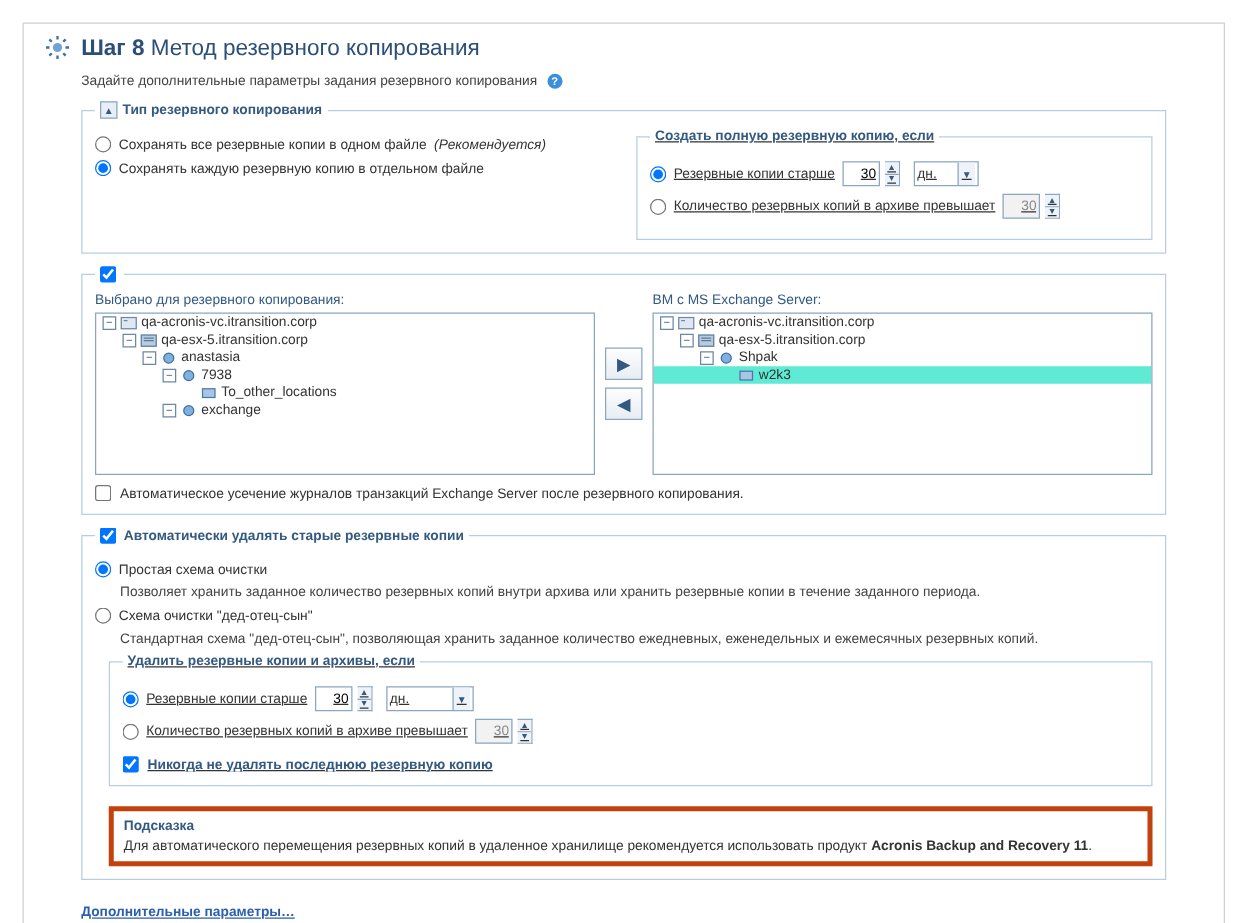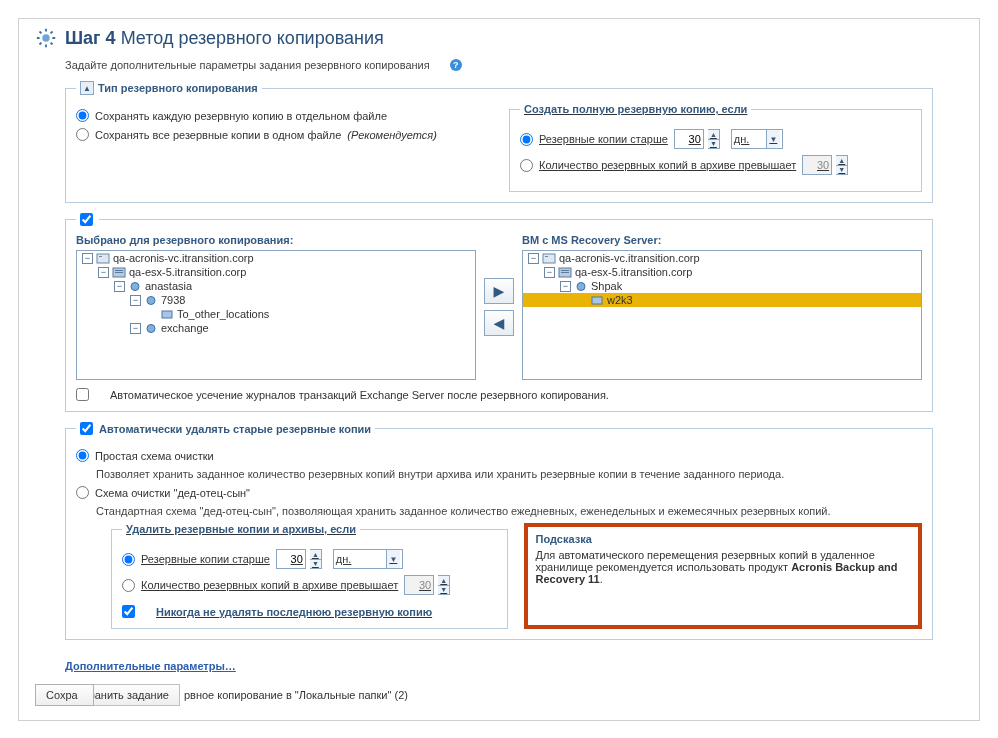--- a/index.html
+++ b/index.html
@@ -28,21 +28,21 @@
 .step-header h1 {
   font-size: 18px;
   font-weight: normal;
   color: #2b4f78;
 }
 .step-header h1 b { font-weight: bold; }
 .subtitle {
   margin-left: 30px;
   margin-bottom: 10px;
   color: #444;
-  display: flex; align-items: center; gap: 20px;
+  display: flex; align-items: center; gap: 8px;
 }
 .help-icon {
   width: 12px; height: 12px; border-radius: 50%;
   background: #3a8edb; color: #fff;
   display: inline-flex; align-items: center; justify-content: center;
   font-size: 9px; font-weight: bold;
 }
 fieldset {
   border: 1px solid #b9cde0;
   margin: 0 30px 10px 30px;
@@ -109,21 +109,21 @@
   border-left: 1px solid #8aa6c2;
   display: flex; align-items: center; justify-content: center;
   background: #eef3f9;
   font-size: 8px; color: #335980;
 }
 .inline-controls { display: inline-flex; align-items: flex-start; gap: 4px; }
 
 .tree-panels { display: flex; gap: 8px; align-items: flex-start; }
 .tree-col { flex: 1; min-width: 0; }
 .tree-col .col-title {
-  font-weight: bold; color: #335980; margin-bottom: 4px;
+  font-weight: normal; color: #335980; margin-bottom: 4px;
 }
 .tree-box {
   border: 1px solid #8aa6c2;
   height: 130px;
   overflow: auto;
   background: #fff;
   position: relative;
 }
 .tree-box.scroll::-webkit-scrollbar { width: 14px; height: 14px; }
 .tree-box ul { list-style: none; padding-left: 0; }
@@ -138,34 +138,34 @@
   border: 1px solid #6b87a4;
   display: inline-flex; align-items: center; justify-content: center;
   font-size: 9px; color: #335980; background: #fff;
   line-height: 1;
   cursor: pointer;
 }
 .tree-icon {
   width: 14px; height: 11px;
   display: inline-flex; align-items: center; justify-content: center;
 }
-.selected-row { background: #eab308; }
+.selected-row { background: #5eead4; }
 .move-buttons {
   display: flex; flex-direction: column; gap: 6px;
   align-self: center;
 }
 .move-btn {
   width: 30px; height: 26px;
   border: 1px solid #8aa6c2;
   background: linear-gradient(#fdfdfd, #e7edf4);
   display: flex; align-items: center; justify-content: center;
   font-size: 14px; color: #335980;
   cursor: pointer;
 }
-.chk-line { display: flex; align-items: center; gap: 21px; margin-top: 8px; }
+.chk-line { display: flex; align-items: center; gap: 7px; margin-top: 8px; }
 
 .desc-text { margin: 2px 0 6px 20px; color: #444; }
 
 .hint-box {
   border: 4px solid #c2410c;
   padding: 6px 8px;
 }
 .hint-box .hint-title {
   font-weight: bold; color: #335980; margin-bottom: 4px;
 }
@@ -201,43 +201,43 @@
 <div class="wizard">
   <div class="step-header">
     <span class="gear">
       <svg width="22" height="22" viewBox="0 0 24 24">
           <circle cx="12" cy="12" r="4" fill="#6fa3d6"></circle>
           <g stroke="#3a6fa6" stroke-width="2">
             <path d="M12 2v3M12 19v3M2 12h3M19 12h3M4.9 4.9l2.1 2.1M17 17l2.1 2.1M4.9 19.1L7 17M17 7l2.1-2.1"></path>
           </g>
         </svg>
     </span>
-    <h1><b>Шаг 4</b> <span>Метод резервного копирования</span></h1>
+    <h1><b>Шаг 8</b> <span>Метод резервного копирования</span></h1>
   </div>
   <div class="subtitle">
     <span>Задайте дополнительные параметры задания резервного копирования</span>
     <span class="help-icon">?</span>
   </div>
 
   
   <fieldset>
     <legend>
       <span class="collapse-btn">▲</span>
       <span>Тип резервного копирования</span>
     </legend>
     <div class="row-flex">
       <div class="col">
         <label class="radio-line">
-          <input type="radio" name="bt" checked="" style="">
-          <span>Сохранять каждую резервную копию в отдельном файле</span>
-        </label>
-        <label class="radio-line">
           <input type="radio" name="bt" style="">
           <span>Сохранять все резервные копии в одном файле</span>
           <span class="italic">(Рекомендуется)</span>
+        </label>
+        <label class="radio-line">
+          <input type="radio" name="bt" checked="" style="">
+          <span>Сохранять каждую резервную копию в отдельном файле</span>
         </label>
       </div>
       <div class="col">
         <fieldset class="inner">
           <legend>Создать полную резервную копию, если</legend>
           <label class="radio-line">
             <input type="radio" name="fc" checked="" style="">
             <span>Резервные копии старше</span>
             <span class="inline-controls">
               <input class="num-input" value="30" style="">
@@ -342,21 +342,21 @@
                 <span>exchange</span>
               </li>
             </ul>
         </div>
       </div>
       <div class="move-buttons">
         <div class="move-btn">▶</div>
         <div class="move-btn">◀</div>
       </div>
       <div class="tree-col">
-        <div class="col-title">ВМ с MS Recovery Server:</div>
+        <div class="col-title">ВМ с MS Exchange Server:</div>
         <div class="tree-box">
           <ul id="right-tree-ul">
               <li>
                 <span class="indent" style="width: 0px;"></span>
                 <span class="toggle">−</span>
                 <span class="tree-icon">
                   <svg width="14" height="11">
                     <rect x="1" y="1" width="12" height="9" fill="#dfe8f2" stroke="#6b87a4"></rect>
                     <rect x="3" y="3" width="3" height="1" fill="#6b87a4"></rect>
                   </svg>
@@ -415,21 +415,21 @@
       <input type="radio" name="sch" checked="" style="">
       <span>Простая схема очистки</span>
     </label>
     <div class="desc-text">Позволяет хранить заданное количество резервных копий внутри архива или хранить резервные копии в течение заданного периода.</div>
     <label class="radio-line">
       <input type="radio" name="sch" style="">
       <span>Схема очистки "дед-отец-сын"</span>
     </label>
     <div class="desc-text">Стандартная схема "дед-отец-сын", позволяющая хранить заданное количество ежедневных, еженедельных и ежемесячных резервных копий.</div>
 
-    <div class="row-flex" style="margin-left:35px; gap:16px;">
+    <div class="row-flex" style="margin-left:11px; gap:16px;flex-direction:column;">
       <fieldset class="inner" style="flex:1">
         <legend>Удалить резервные копии и архивы, если</legend>
         <label class="radio-line">
           <input type="radio" name="dr" checked="" style="">
           <span>Резервные копии старше</span>
           <span class="inline-controls">
             <input class="num-input" value="30" style="">
             <span class="spinner">
                 <span>▲</span>
                 <span>▼</span>

